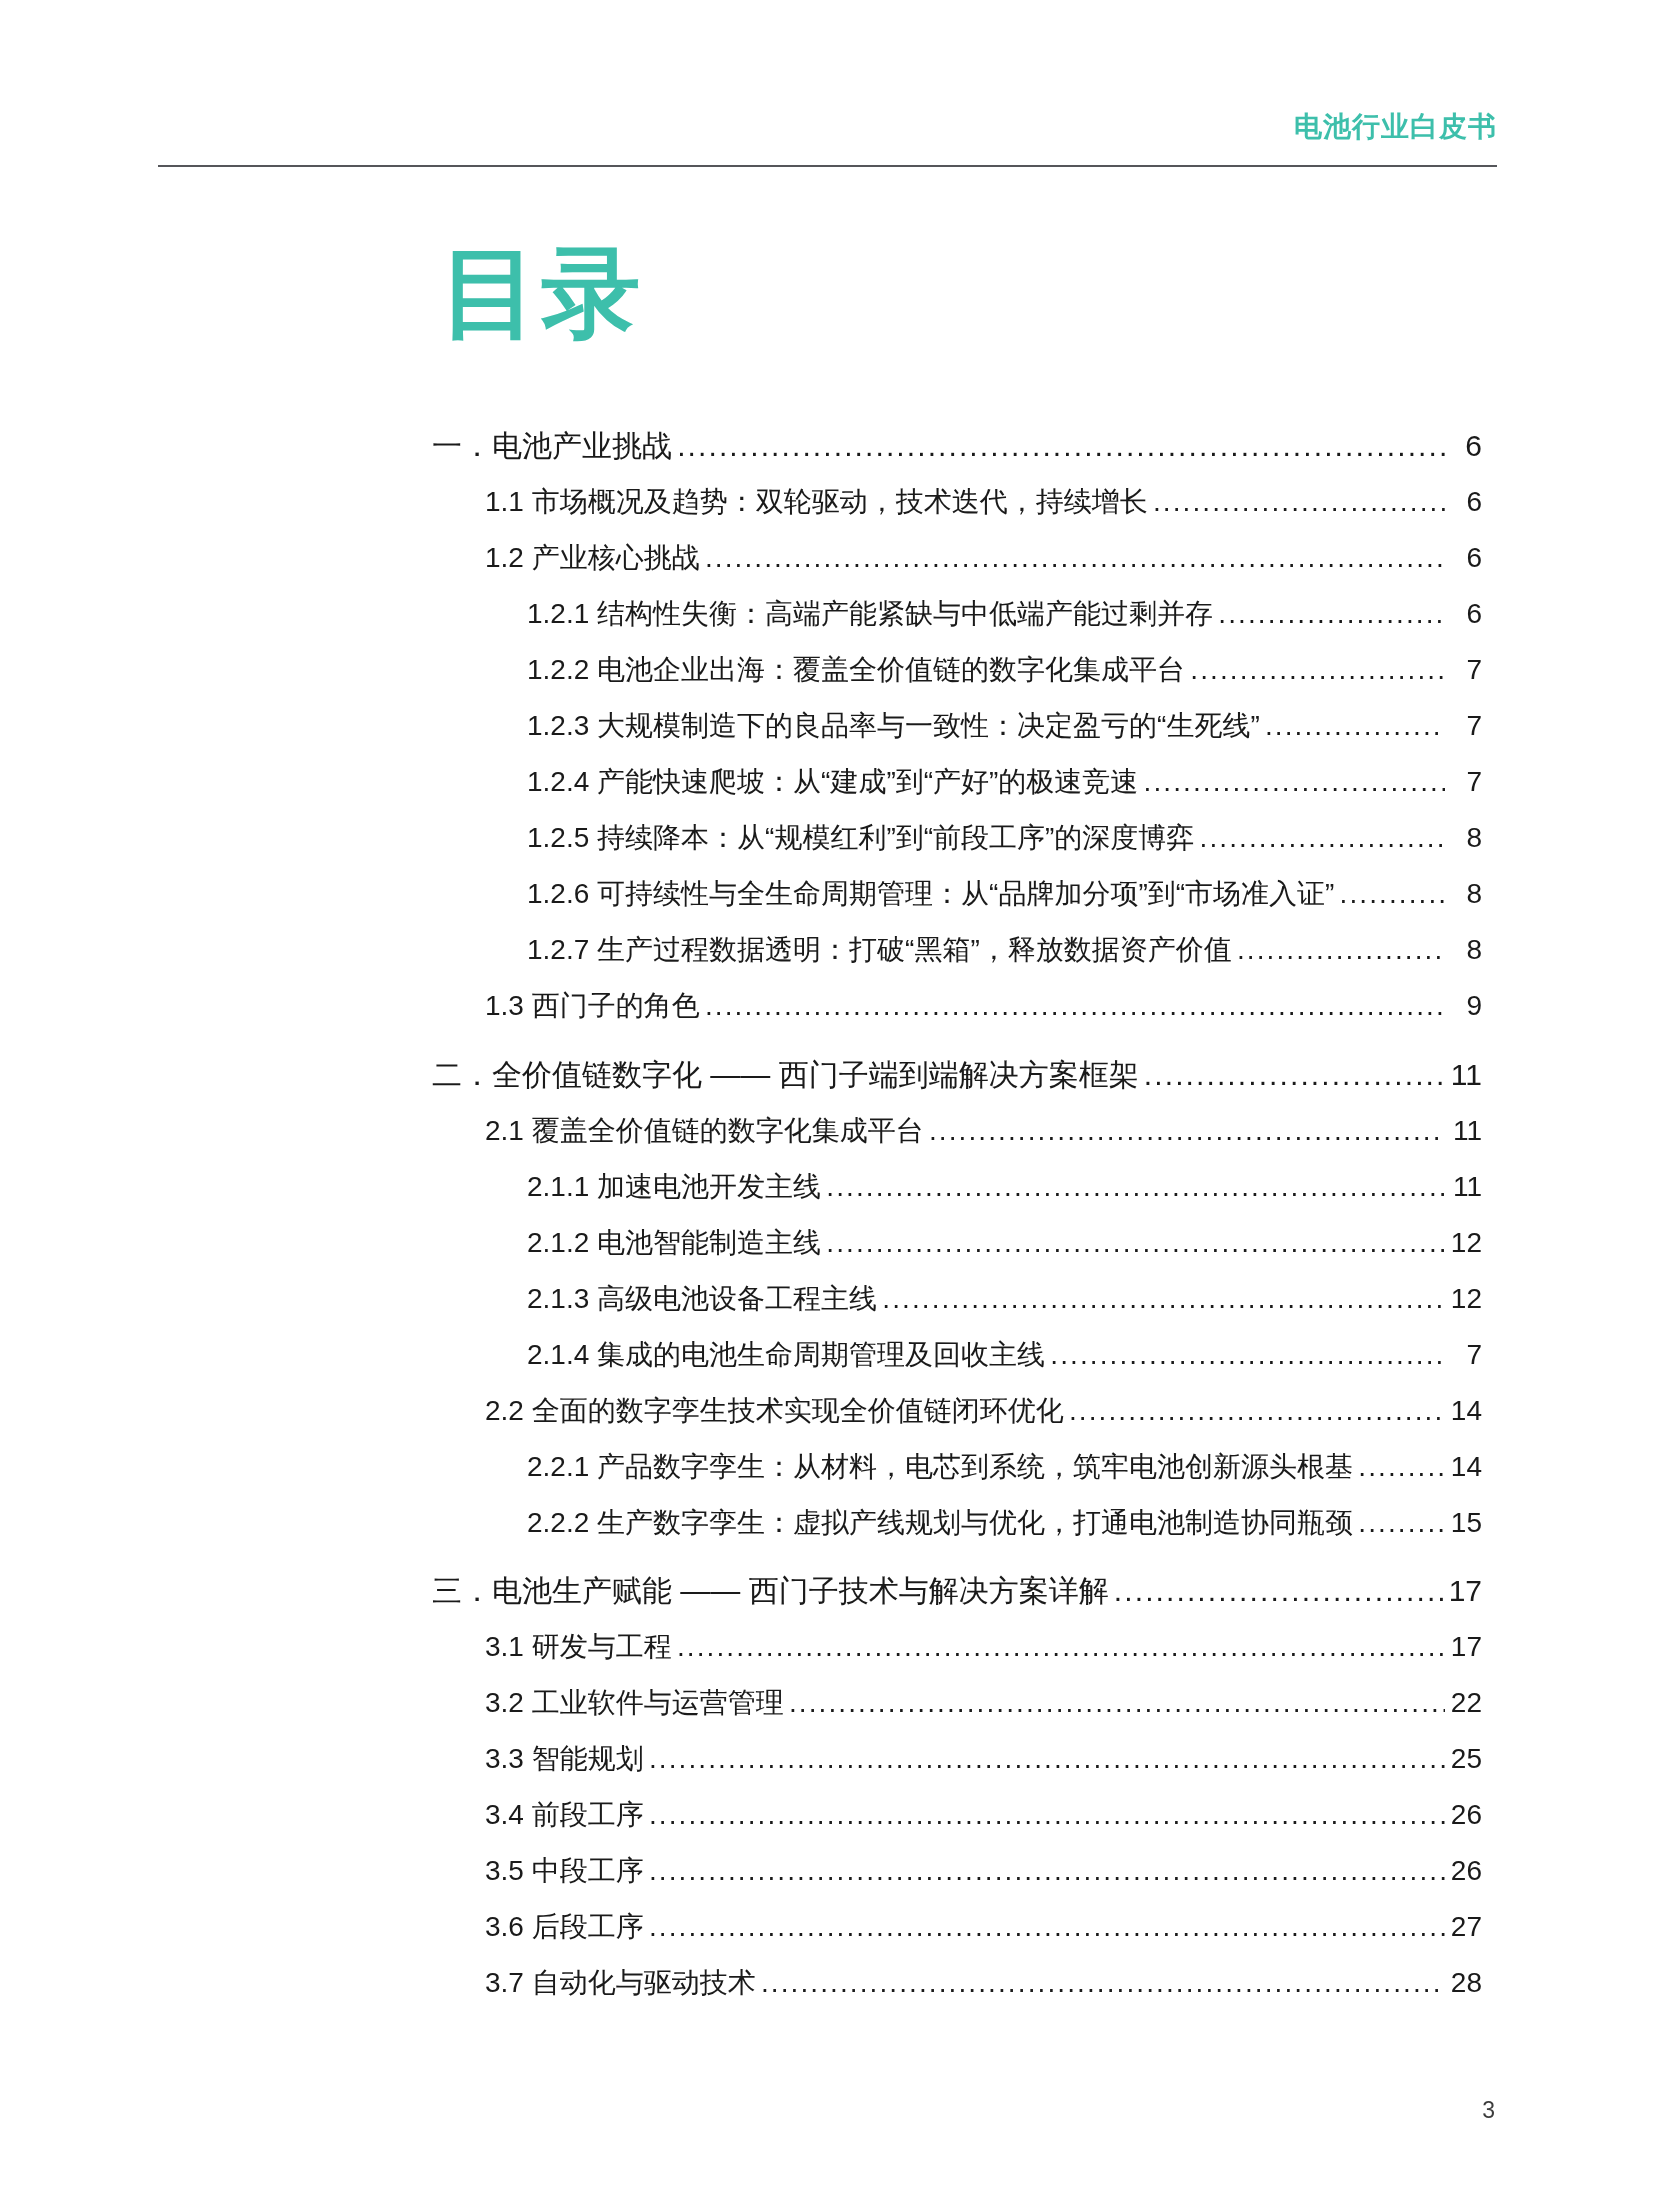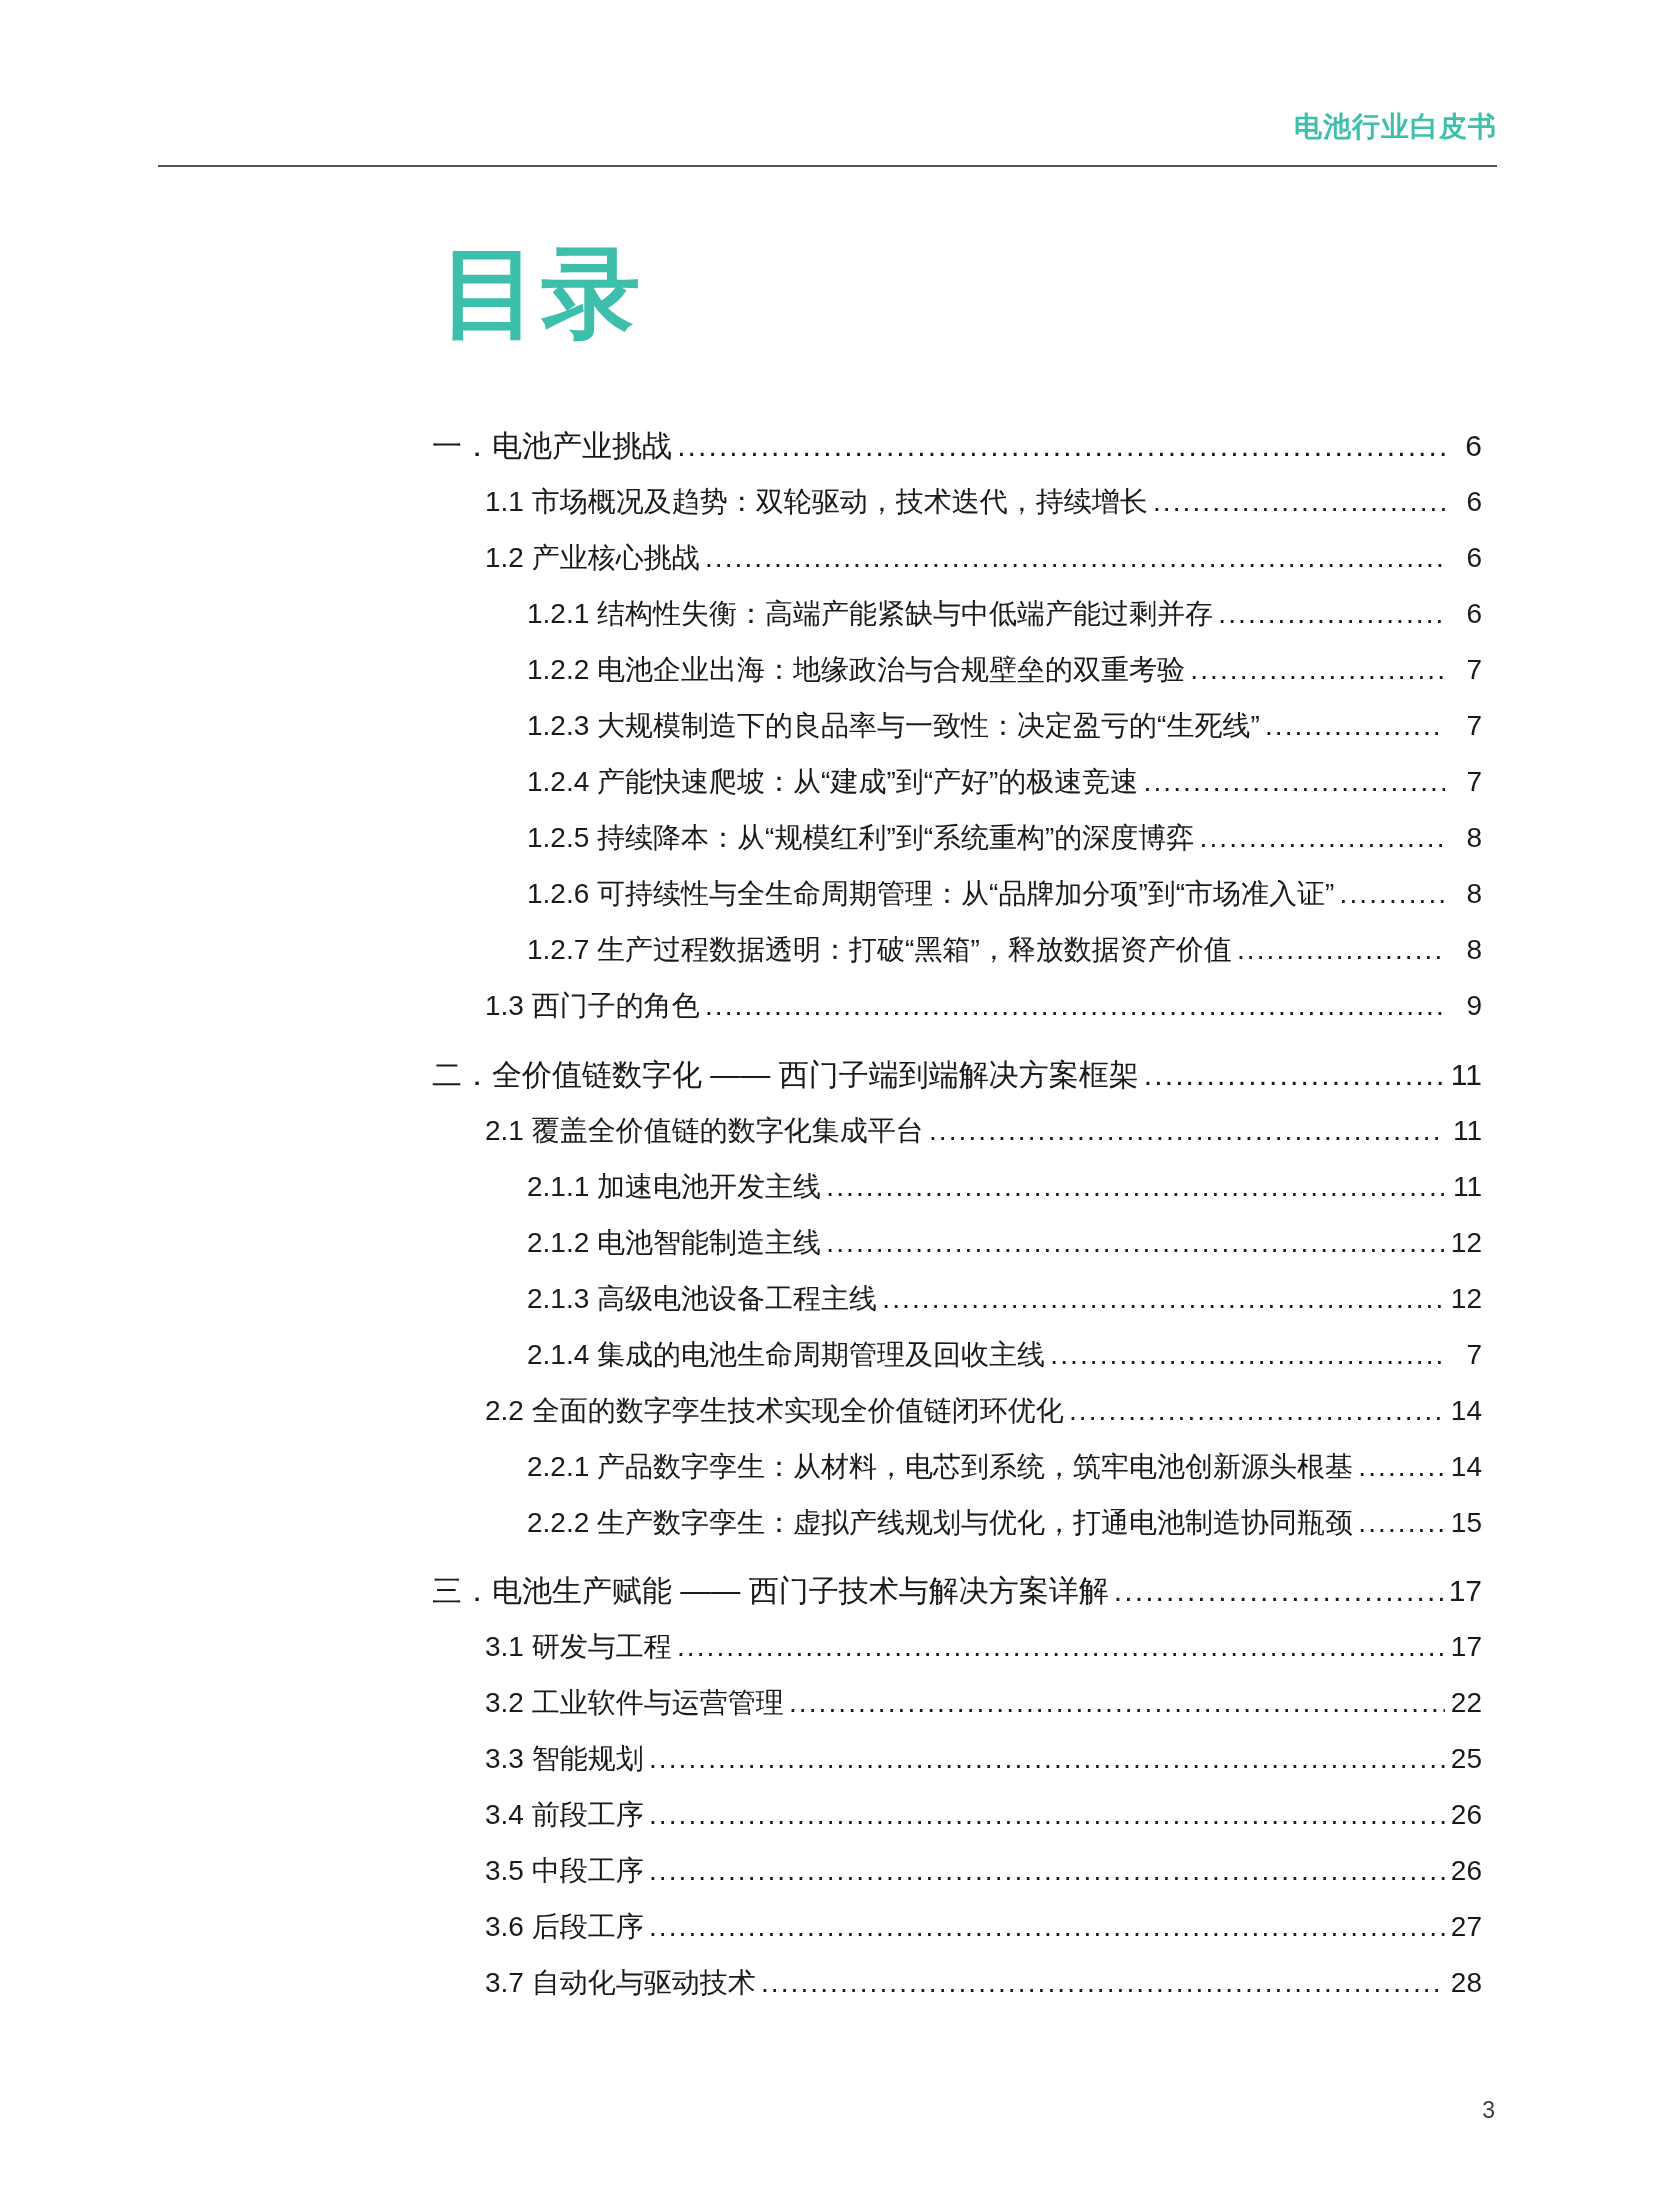--- a/index.html
+++ b/index.html
@@ -123,36 +123,36 @@
         <span class="lbl">1.2 产业核心挑战</span>
         <span class="leader"></span>
         <span class="pg">6</span>
       </div>
       <div class="row lvl3">
         <span class="lbl">1.2.1 结构性失衡：高端产能紧缺与中低端产能过剩并存</span>
         <span class="leader"></span>
         <span class="pg">6</span>
       </div>
       <div class="row lvl3">
-        <span class="lbl">1.2.2 电池企业出海：地缘政治与合规壁垒的双重考验</span>
+        <span class="lbl">1.2.2 电池企业出海：覆盖全价值链的数字化集成平台</span>
         <span class="leader"></span>
         <span class="pg">7</span>
       </div>
       <div class="row lvl3">
         <span class="lbl">1.2.3 大规模制造下的良品率与一致性：决定盈亏的“生死线”</span>
         <span class="leader"></span>
         <span class="pg">7</span>
       </div>
       <div class="row lvl3">
         <span class="lbl">1.2.4 产能快速爬坡：从“建成”到“产好”的极速竞速</span>
         <span class="leader"></span>
         <span class="pg">7</span>
       </div>
       <div class="row lvl3">
-        <span class="lbl">1.2.5 持续降本：从“规模红利”到“系统重构”的深度博弈</span>
+        <span class="lbl">1.2.5 持续降本：从“规模红利”到“前段工序”的深度博弈</span>
         <span class="leader"></span>
         <span class="pg">8</span>
       </div>
       <div class="row lvl3">
         <span class="lbl">1.2.6 可持续性与全生命周期管理：从“品牌加分项”到“市场准入证”</span>
         <span class="leader"></span>
         <span class="pg">8</span>
       </div>
       <div class="row lvl3">
         <span class="lbl">1.2.7 生产过程数据透明：打破“黑箱”，释放数据资产价值</span>

